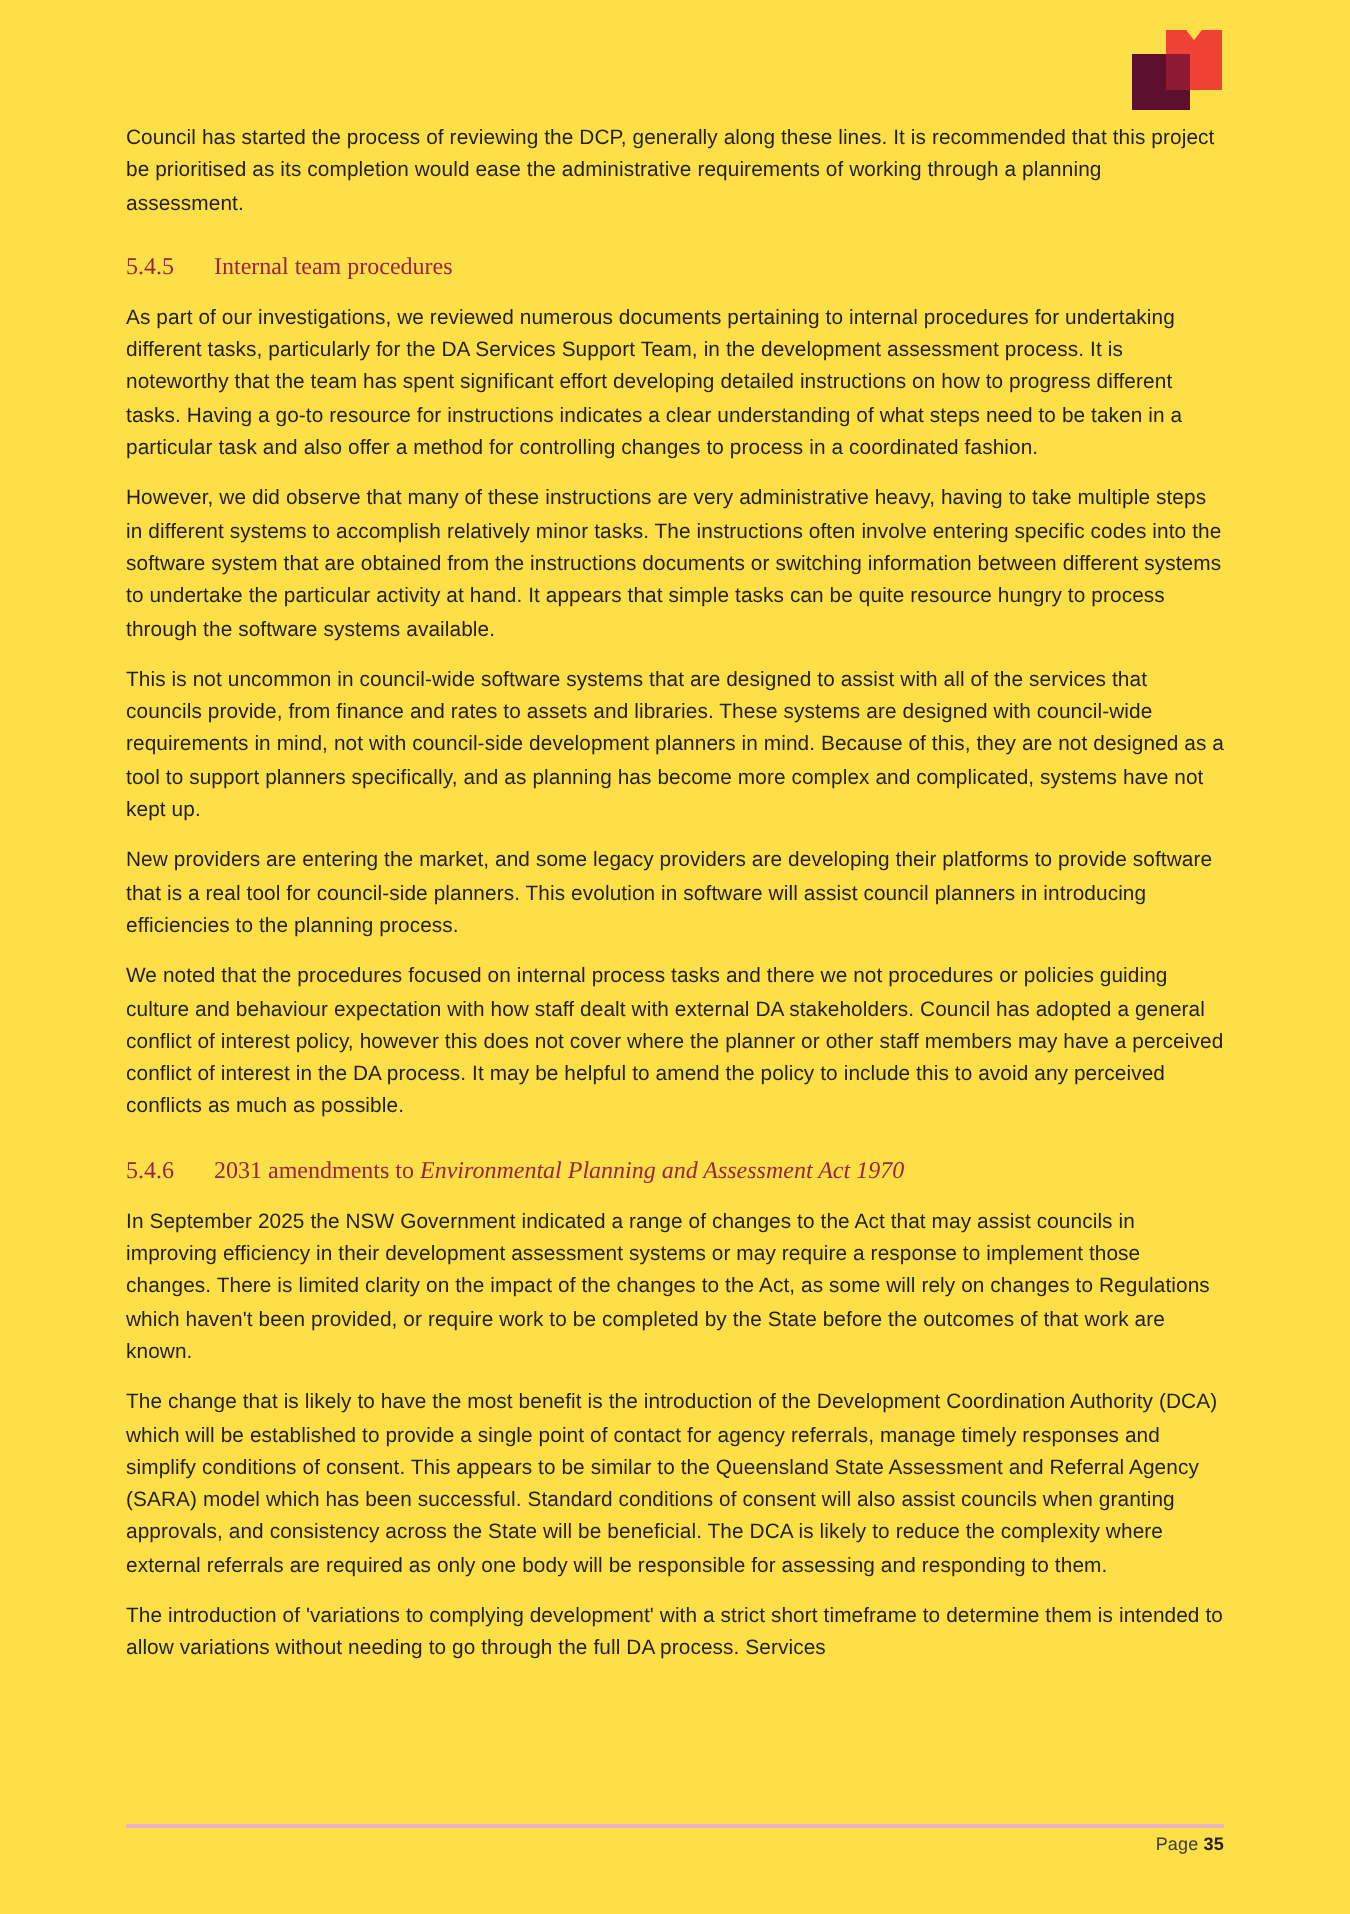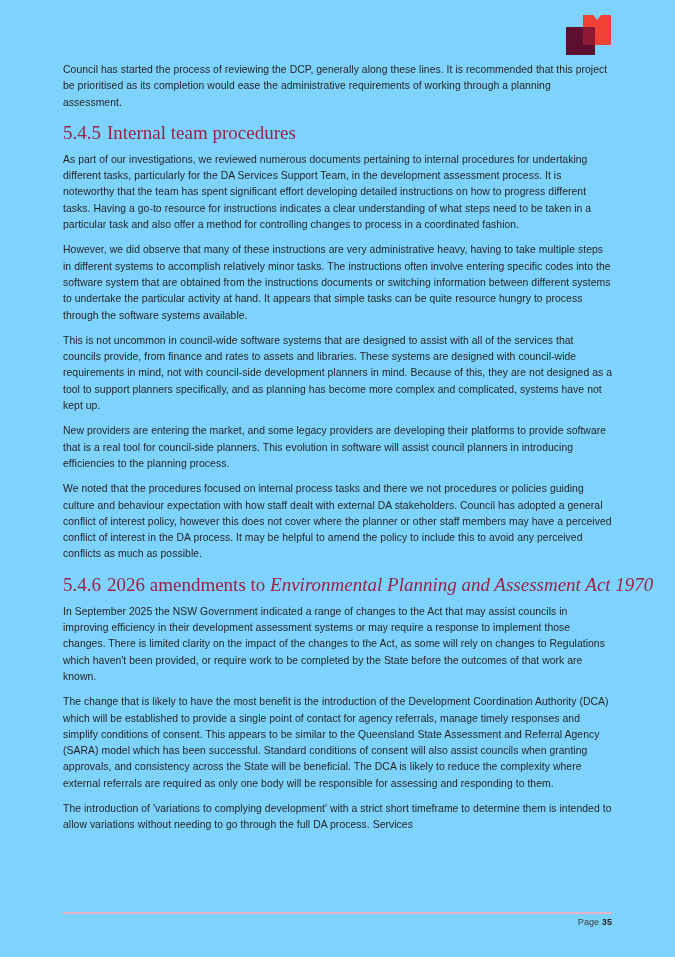--- a/index.html
+++ b/index.html
@@ -10,21 +10,21 @@
   body {
     width: 675px;
     height: 957px;
     position: relative;
     font-family: "Liberation Sans", sans-serif;
     overflow: hidden;
   }
   .page {
     position: absolute;
     inset: 0;
-    background: #7dd3fc;
+    background: #fde047;
   }
 
   
   .logo {
     position: absolute;
     left: 563px;
     top: 13px;
     width: 50px;
     height: 45px;
   }
@@ -67,21 +67,21 @@
     font-size: 10.4px;
     line-height: 16.3px;
     color: #231f20;
     letter-spacing: 0.005em;
     text-align: left;
   }
 
   h2.section-heading {
     margin: 13px 0 10px 0;
     font-family: "Liberation Serif", serif;
-    font-size: 19px;
+    font-size: 12px;
     font-weight: normal;
     color: #9b2247;
     line-height: 18px;
     white-space: nowrap;
   }
   h2.section-heading .num {
     display: inline-block;
     min-width: 44px;
   }
   h2.section-heading em {
@@ -123,21 +123,21 @@
   </div>
 
   <div class="content" id="content-column">
       <p class="body-text">Council has started the process of reviewing the DCP, generally along these lines. It is recommended that this project be prioritised as its completion would ease the administrative requirements of working through a planning assessment.</p>
       <h2 class="section-heading"><span class="num">5.4.5</span><span>Internal team procedures</span></h2>
       <p class="body-text">As part of our investigations, we reviewed numerous documents pertaining to internal procedures for undertaking different tasks, particularly for the DA Services Support Team, in the development assessment process. It is noteworthy that the team has spent significant effort developing detailed instructions on how to progress different tasks. Having a go-to resource for instructions indicates a clear understanding of what steps need to be taken in a particular task and also offer a method for controlling changes to process in a coordinated fashion.</p>
       <p class="body-text">However, we did observe that many of these instructions are very administrative heavy, having to take multiple steps in different systems to accomplish relatively minor tasks. The instructions often involve entering specific codes into the software system that are obtained from the instructions documents or switching information between different systems to undertake the particular activity at hand. It appears that simple tasks can be quite resource hungry to process through the software systems available.</p>
       <p class="body-text">This is not uncommon in council-wide software systems that are designed to assist with all of the services that councils provide, from finance and rates to assets and libraries. These systems are designed with council-wide requirements in mind, not with council-side development planners in mind. Because of this, they are not designed as a tool to support planners specifically, and as planning has become more complex and complicated, systems have not kept up.</p>
       <p class="body-text">New providers are entering the market, and some legacy providers are developing their platforms to provide software that is a real tool for council-side planners. This evolution in software will assist council planners in introducing efficiencies to the planning process.</p>
       <p class="body-text">We noted that the procedures focused on internal process tasks and there we not procedures or policies guiding culture and behaviour expectation with how staff dealt with external DA stakeholders. Council has adopted a general conflict of interest policy, however this does not cover where the planner or other staff members may have a perceived conflict of interest in the DA process. It may be helpful to amend the policy to include this to avoid any perceived conflicts as much as possible.</p>
-      <h2 class="section-heading"><span class="num">5.4.6</span><span>2026 amendments to </span><em>Environmental Planning and Assessment Act 1970</em></h2>
+      <h2 class="section-heading"><span class="num">5.4.6</span><span>2031 amendments to </span><em>Environmental Planning and Assessment Act 1970</em></h2>
       <p class="body-text">In September 2025 the NSW Government indicated a range of changes to the Act that may assist councils in improving efficiency in their development assessment systems or may require a response to implement those changes. There is limited clarity on the impact of the changes to the Act, as some will rely on changes to Regulations which haven't been provided, or require work to be completed by the State before the outcomes of that work are known.</p>
       <p class="body-text">The change that is likely to have the most benefit is the introduction of the Development Coordination Authority (DCA) which will be established to provide a single point of contact for agency referrals, manage timely responses and simplify conditions of consent. This appears to be similar to the Queensland State Assessment and Referral Agency (SARA) model which has been successful. Standard conditions of consent will also assist councils when granting approvals, and consistency across the State will be beneficial. The DCA is likely to reduce the complexity where external referrals are required as only one body will be responsible for assessing and responding to them.</p>
       <p class="body-text">The introduction of 'variations to complying development' with a strict short timeframe to determine them is intended to allow variations without needing to go through the full DA process. Services</p>
     </div>
 
   <div class="footer-rule"></div>
   <div class="footer-text">
     <span>Page</span>
     <b>35</b>
   </div>

